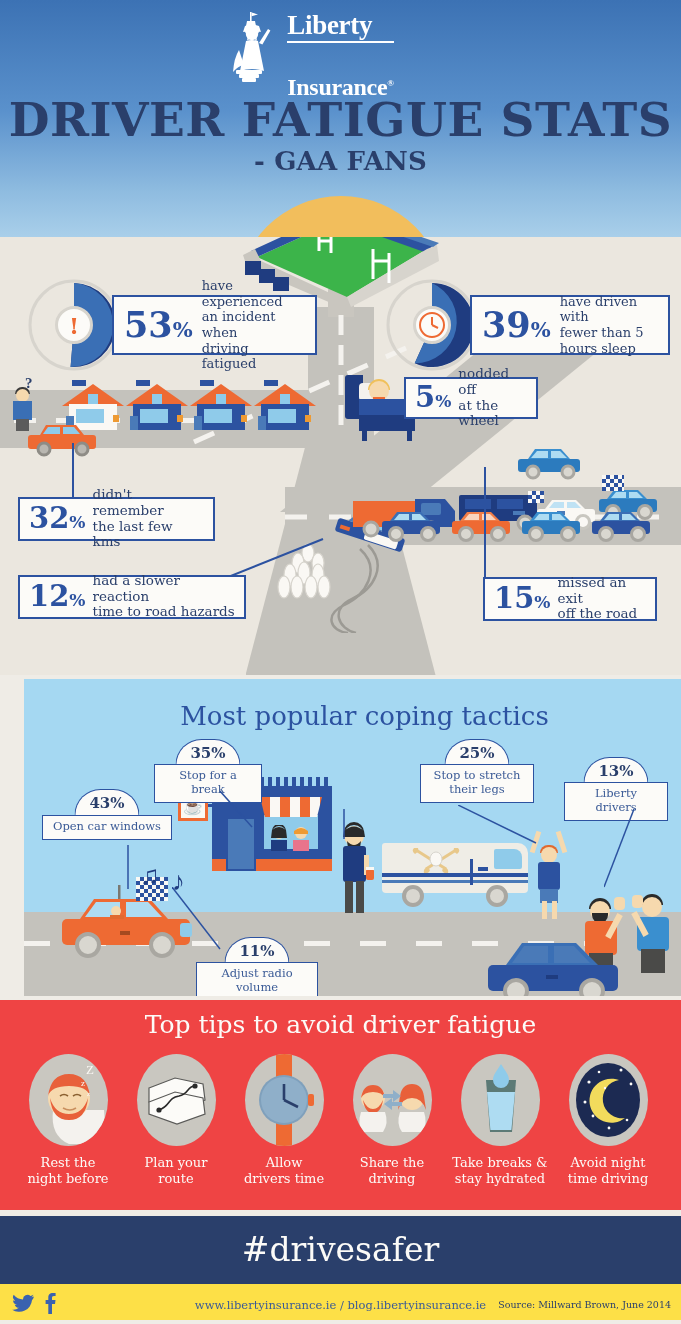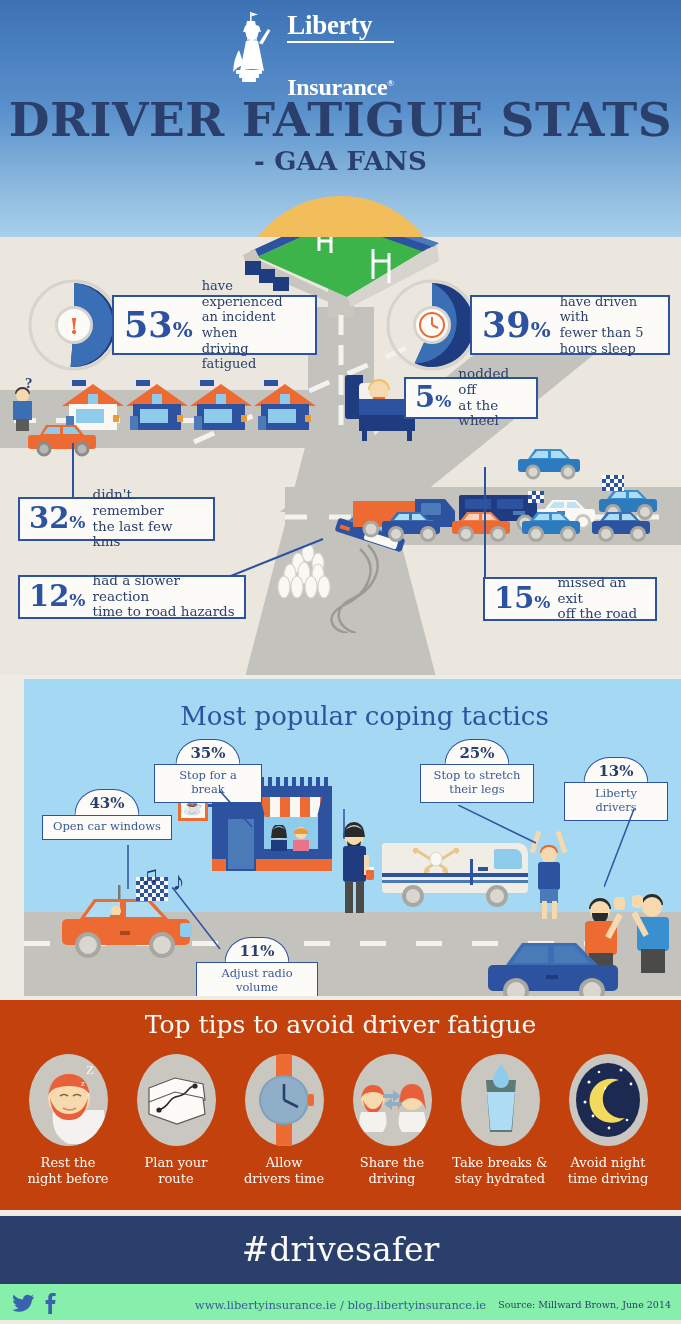--- a/index.html
+++ b/index.html
@@ -238,21 +238,21 @@
   .hf-hair { position:absolute; left:9px; top:7px; width:22px; height:11px; border-radius:11px 11px 0 0; background:#2A2A2A; }
   .hf-beard { position:absolute; left:12px; top:22px; width:16px; height:10px; border-radius:0 0 8px 8px; background:#2A2A2A; }
   .hf-body { position:absolute; left:5px; top:30px; width:32px; height:34px; border-radius:4px; }
   .hf-legs { position:absolute; left:9px; top:62px; width:24px; height:24px; background:#4A4A48; }
   .hf-arm { position:absolute; width:6px; height:26px; background:#F6D9AE; }
   .hf-hand { position:absolute; width:11px; height:13px; border-radius:4px; background:#F6D9AE; }
 
   
   .sec-tips {
     position:absolute; left:0; top:1000px; width:681px; height:210px;
-    background:#c2410c; overflow:hidden;
+    background:#ef4444; overflow:hidden;
   }
   .tips-title {
     position:absolute; left:0; top:10px; width:681px; text-align:center;
     color:#FCFBF8; font-size:25px; font-family:"DejaVu Serif",serif;
   }
   .tips-row { position:absolute; left:14px; top:54px; width:653px; display:flex; }
   .tip { width:108px; text-align:center; }
   .tip .circ {
     width:79px; height:92px; margin:0 auto; border-radius:50%;
     background:#C9C7C0; position:relative; overflow:hidden;
@@ -266,21 +266,21 @@
   .sec-hash {
     position:absolute; left:0; top:1216px; width:681px; height:68px;
     background:#2A3F6B;
   }
   .hash-text {
     position:absolute; left:0; top:14px; width:681px; text-align:center;
     color:#FCFBF8; font-size:33px; font-family:"DejaVu Serif",serif;
   }
   .sec-foot {
     position:absolute; left:0; top:1284px; width:681px; height:36px;
-    background:#86efac;
+    background:#fde047;
   }
   .foot-social { position:absolute; left:12px; top:9px; display:flex; gap:9px; align-items:center; }
   .foot-url {
     position:absolute; left:0; top:14px; width:681px; text-align:center;
     color:#3A5A96; font-size:11.5px; font-family:"DejaVu Serif",serif;
   }
   .foot-src {
     position:absolute; right:10px; top:15px;
     color:#2A3F6B; font-size:9.5px; font-family:"DejaVu Serif",serif;
   }

